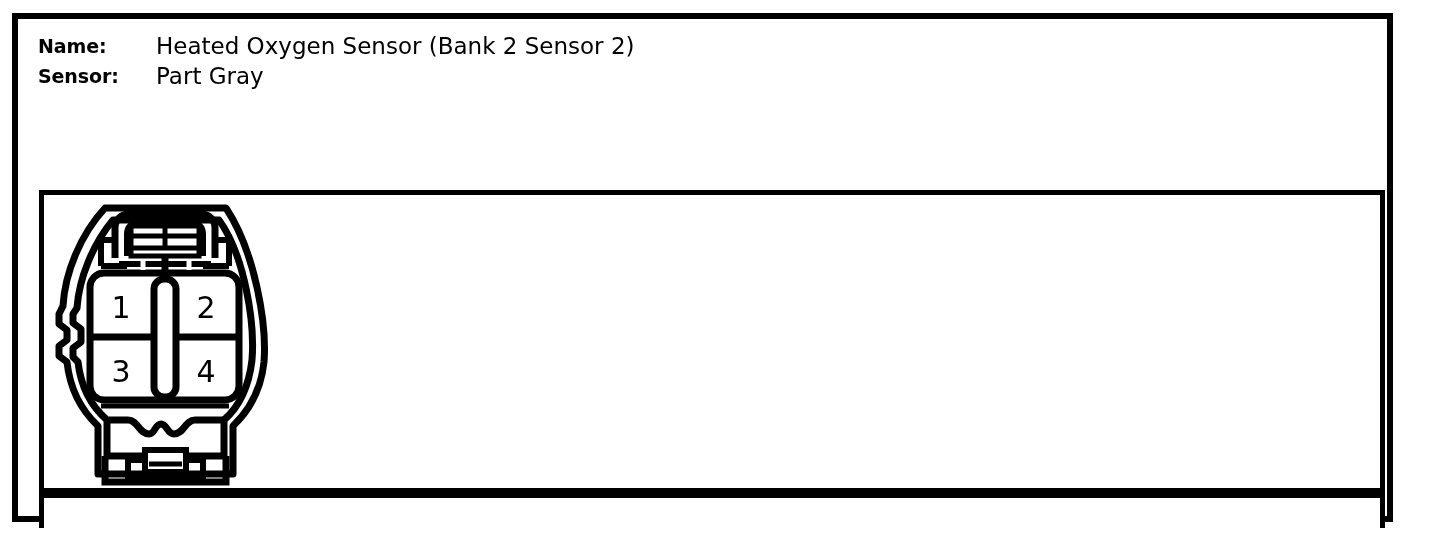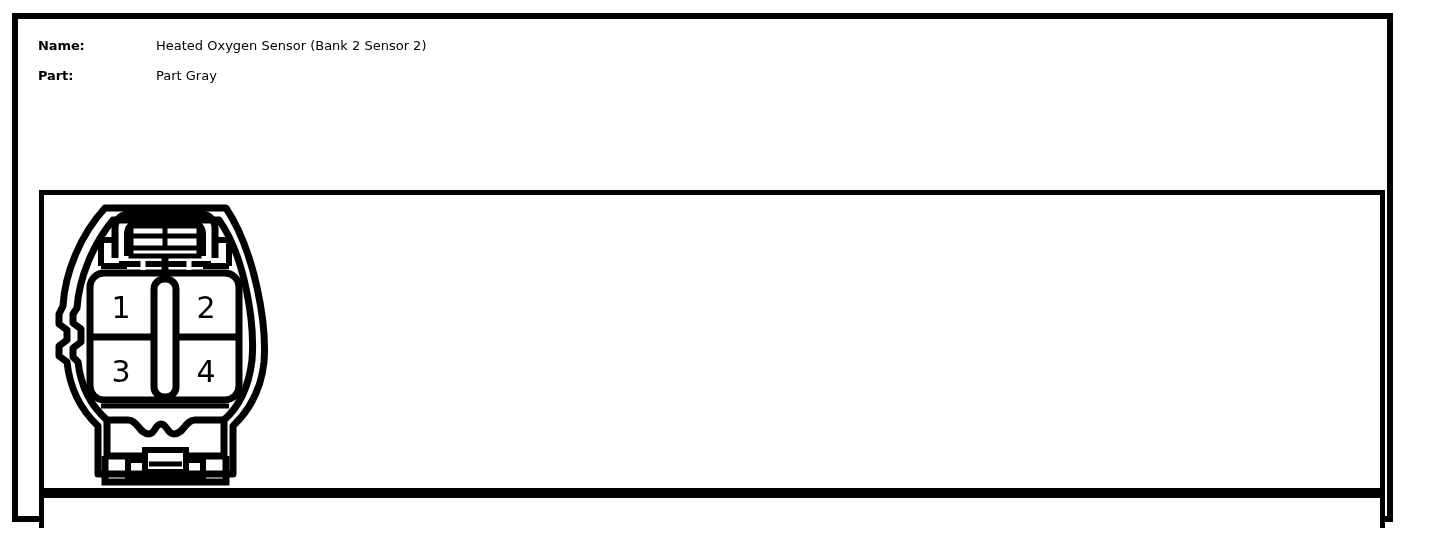--- a/index.html
+++ b/index.html
@@ -44,27 +44,27 @@
   .spec-row {
     display: block;
     height: 30px;
     line-height: 30px;
     white-space: nowrap;
   }
   .spec-label {
     display: inline-block;
     width: 118px;
     font-weight: bold;
-    font-size: 13px;
+    font-size: 19px;
     letter-spacing: -0.1px;
     vertical-align: top;
   }
   .spec-value {
     display: inline-block;
-    font-size: 13px;
+    font-size: 23px;
     font-weight: normal;
     vertical-align: top;
   }
 
   
   .diagram-panel {
     position: absolute;
     left: 21px;   
     top: 171px;   
     width: 1346px;
@@ -114,21 +114,21 @@
 
     <div class="spec-block">
 
       <div class="spec-row">
         <span class="spec-label">Name:</span><span class="spec-value">Heated Oxygen Sensor (Bank 2 Sensor 2)</span>
       </div>
 
 
 
       <div class="spec-row">
-        <span class="spec-label">Part:</span><span class="spec-value">Part Gray</span>
+        <span class="spec-label">Sensor:</span><span class="spec-value">Part Gray</span>
       </div>
 
     </div>
 
     <div class="diagram-panel">
 
       <div class="connector-wrap">
         <svg class="connector-svg" width="240" height="300" viewBox="0 0 240 300" xmlns="http://www.w3.org/2000/svg">
 
           <path fill="none" stroke="#000" stroke-width="7" stroke-linejoin="round" d="M 62 14

